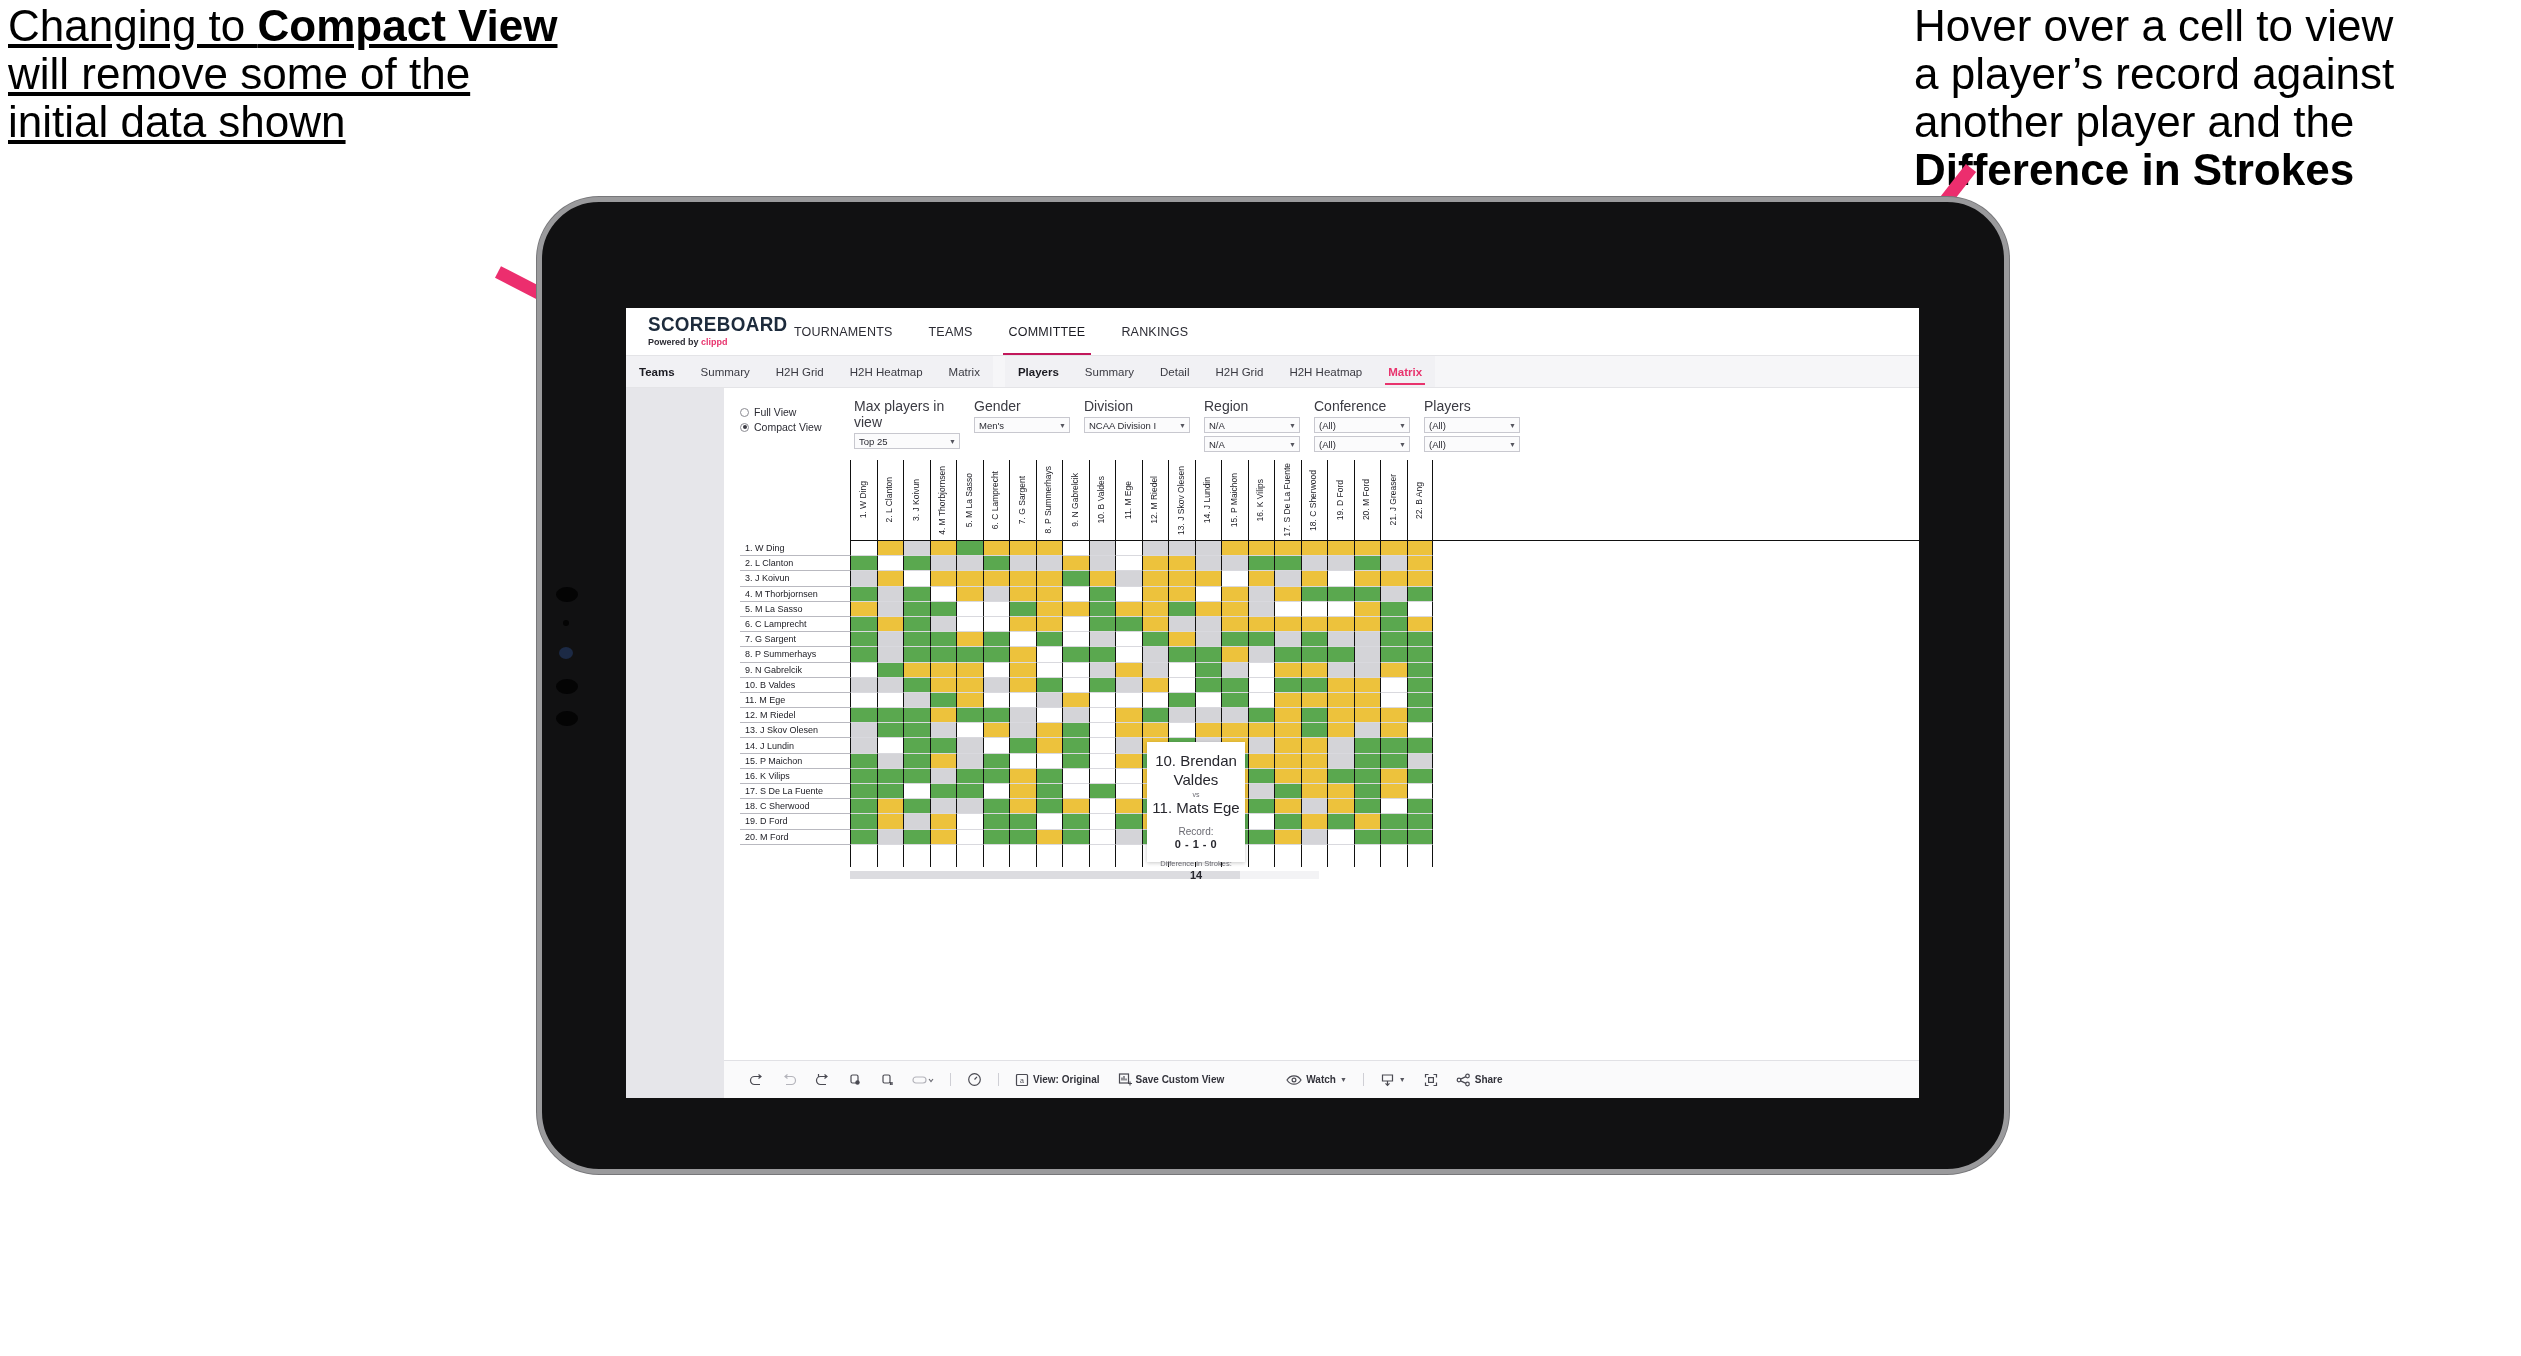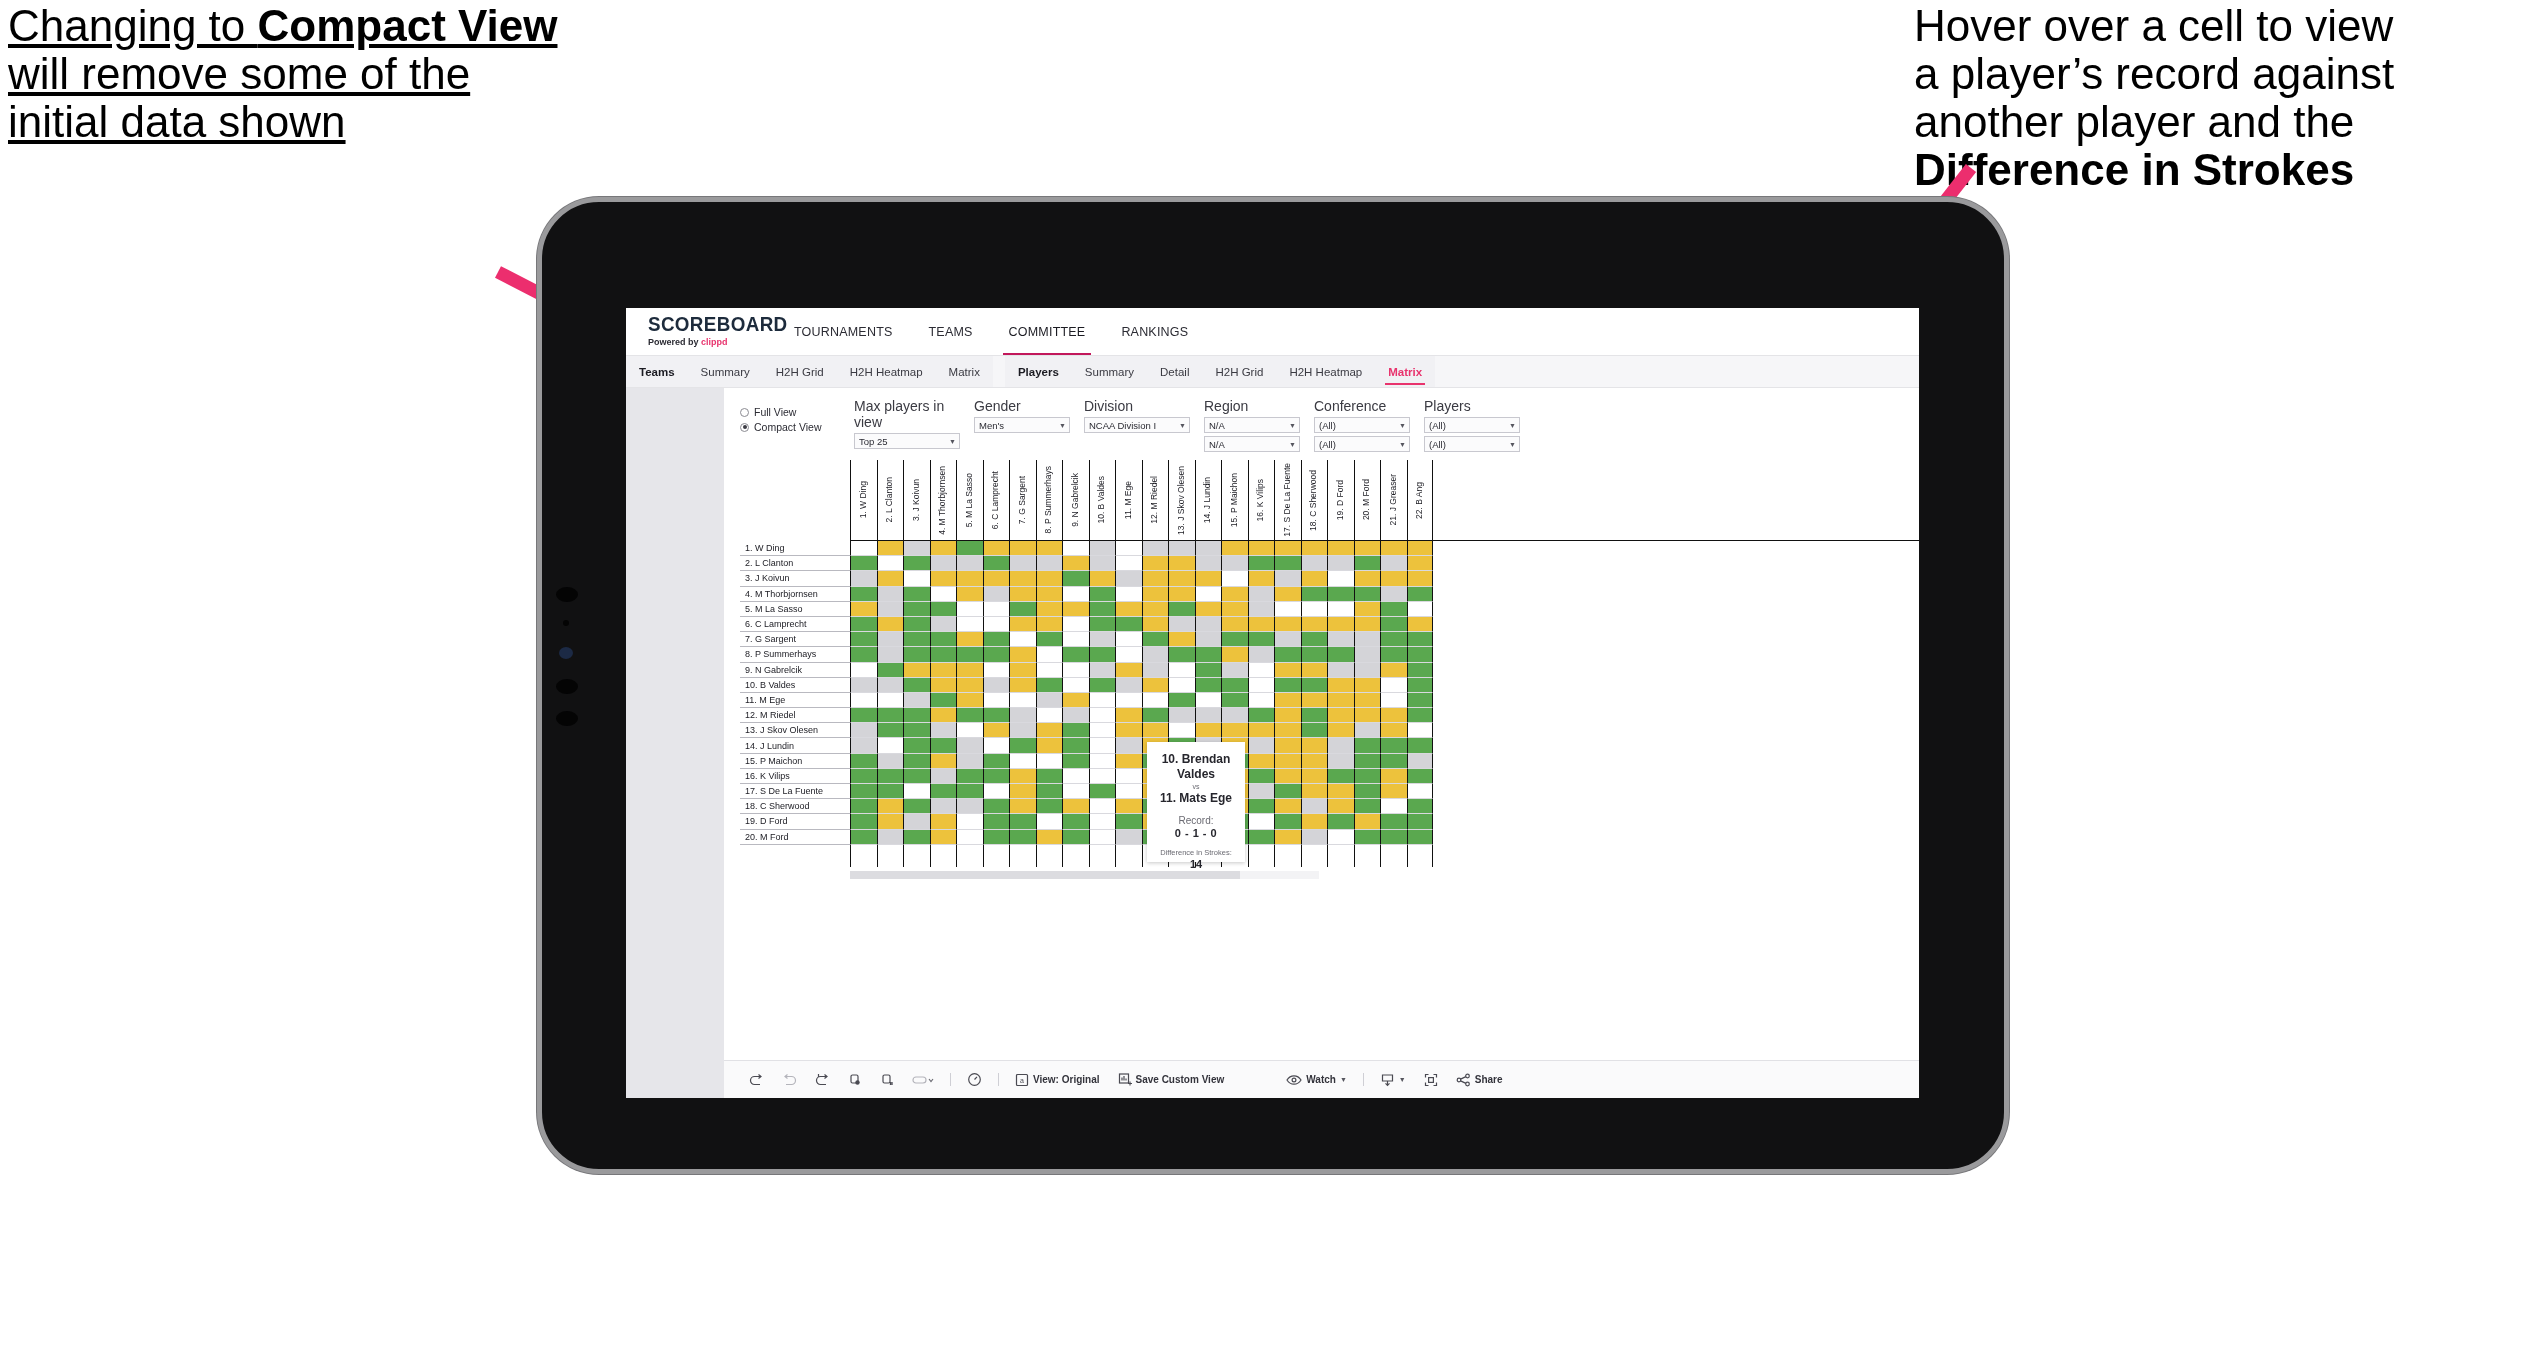--- a/index.html
+++ b/index.html
@@ -203,21 +203,21 @@
   #tooltip {
     position: absolute;
     left: 407px; top: 281px;
     width: 98px; height: 120px;
     background: #ffffff;
     box-shadow: 0 1px 4px rgba(0,0,0,0.22);
     text-align: center;
     padding-top: 10px;
     z-index: 20;
   }
-  #tt-p1, #tt-p2 { font-size: 12px; font-weight: 700; color: #26262d; line-height: 1.25; }
+  #tt-p1, #tt-p2 { font-size: 15px; font-weight: 400; color: #26262d; line-height: 1.25; }
   #tt-vs { font-size: 7px; color: #6a6a72; margin: 1px 0; }
   #tt-rec-label { font-size: 10px; color: #6a6a72; margin-top: 9px; }
   #tt-rec { font-size: 11px; font-weight: 700; color: #26262d; margin-top: 1px; letter-spacing: 0.5px; }
   #tt-dif-label { font-size: 7.5px; color: #6a6a72; margin-top: 9px; }
   #tt-dif { font-size: 11px; font-weight: 700; color: #26262d; margin-top: 1px; }
 
   
   #toolbar {
     position: absolute; left: 98px; right: 0; bottom: 0;
     height: 38px; background: #fafafb;

